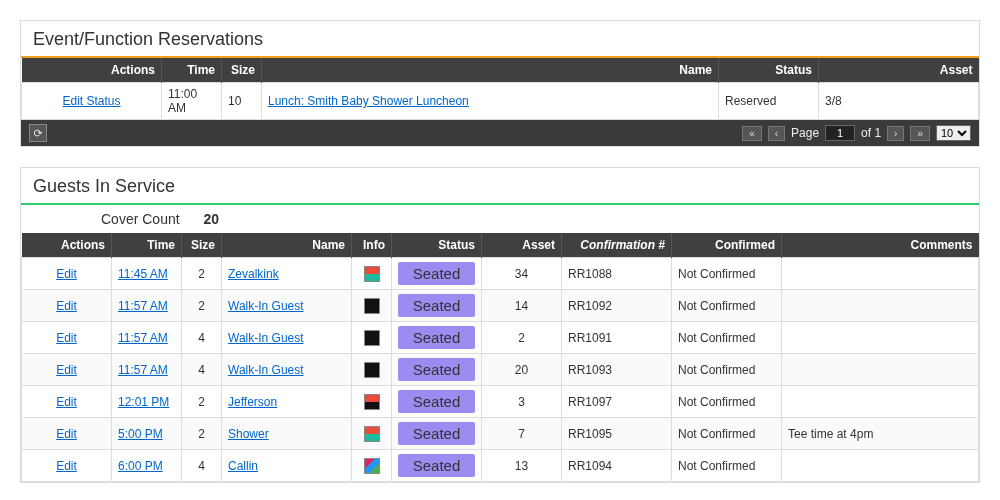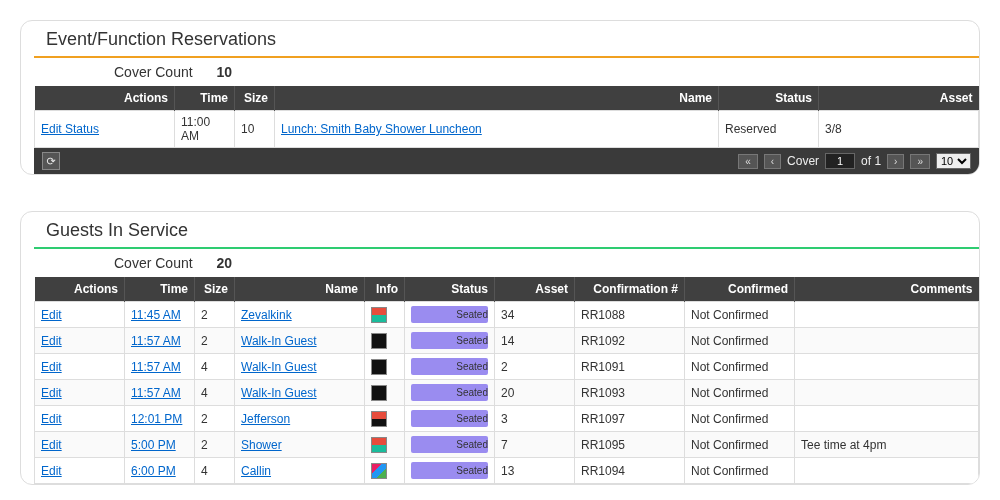--- a/index.html
+++ b/index.html
@@ -6,25 +6,24 @@
   body {
     margin: 0;
     padding: 20px;
     font-family: Arial, Helvetica, sans-serif;
     font-size: 12px;
     background: #fff;
     color: #333;
   }
   .panel {
     border: 1px solid #ddd;
-    border-radius: 12px;
-    margin-bottom: 36px;
+    border-radius: 0;
+    margin-bottom: 20px;
     overflow: hidden;
     background: #fff;
-    padding-left: 13px;
   }
   .panel-header {
     padding: 8px 12px 4px 12px;
     font-size: 18px;
     color: #333;
   }
   .divider-orange { border-bottom: 2px solid #f0a020; margin: 2px 0 0 0; }
   .divider-green  { border-bottom: 2px solid #2ecc71; margin: 2px 0 0 0; }
   .cover-row {
     padding: 6px 12px 6px 80px;
@@ -52,40 +51,40 @@
     text-align: left;
     vertical-align: middle;
     background: #fff;
   }
   tbody tr:nth-child(even) td { background: #fafafa;}
   a.link {
     color: #0066cc;
     text-decoration: underline;
     cursor: pointer;
   }
-  .center { text-align: left; }
+  .center { text-align: center; }
   .info-icon {
     display: inline-block;
     width: 16px; height: 16px;
     background: #222;
     border: 1px solid #888;
     vertical-align: middle;
   }
   .info-icon.a { background: linear-gradient(#e74c3c 50%, #1abc9c 50%); }
   .info-icon.b { background: #111; }
   .info-icon.c { background: linear-gradient(#e74c3c 50%, #111 50%); }
   .info-icon.d { background: linear-gradient(135deg,#e91e63 33%,#2196f3 33% 66%,#4caf50 66%); }
   .status-pill {
     display: block;
     background: #9a8cf0;
     color: #333;
-    text-align: right;
+    text-align: center;
     padding: 3px 0;
     border-radius: 2px;
-    font-size: 10px;
+    font-size: 15px;
   }
   .pager {
     background: #3a3a3a;
     color: #eee;
     padding: 4px 8px;
     display: flex;
     align-items: center;
     gap: 6px;
   }
   .pager .refresh {
@@ -109,33 +108,29 @@
   }
   .pager select.pgsize {
     background:#eee; border:1px solid #666; font-size:11px;
   }
   
   .ev-actions{width:140px;} .ev-time{width:60px;} .ev-size{width:40px;}
   .ev-name{} .ev-status{width:100px;} .ev-asset{width:160px;}
   
   .g-actions{width:90px;} .g-time{width:70px;} .g-size{width:40px;}
   .g-name{width:130px;} .g-info{width:40px;} .g-status{width:90px;}
-  .g-asset{width:80px;} .g-conf{width:110px;} .g-confirmed{width:110px;}
+  .g-asset{width:80px;} .g-conf{width:110px;font-style:italic;} .g-confirmed{width:110px;}
   .g-comments{}
 </style>
 </head>
 <body>
 
 <div class="panel">
   <div class="panel-header">Event/Function Reservations</div>
   <div class="divider-orange"></div>
-  <div class="cover-row">
-    <span class="label">Cover Count</span>
-    <span class="value">10</span>
-  </div>
   <table>
     <thead>
       <tr>
         <th class="ev-actions">Actions</th>
         <th class="ev-time">Time</th>
         <th class="ev-size">Size</th>
         <th class="ev-name">Name</th>
         <th class="ev-status">Status</th>
         <th class="ev-asset">Asset</th>
       </tr>
@@ -149,21 +144,21 @@
           <td>Reserved</td>
           <td>3/8</td>
         </tr>
       </tbody>
   </table>
   <div class="pager">
     <span class="refresh">⟳</span>
     <span class="spacer"></span>
     <button class="nav">«</button>
     <button class="nav">‹</button>
-    <span>Cover</span>
+    <span>Page</span>
     <input class="pg" value="1" style="">
     <span>of 1</span>
     <button class="nav">›</button>
     <button class="nav">»</button>
     <select class="pgsize">
       <option>10</option>
     </select>
   </div>
 </div>
 

